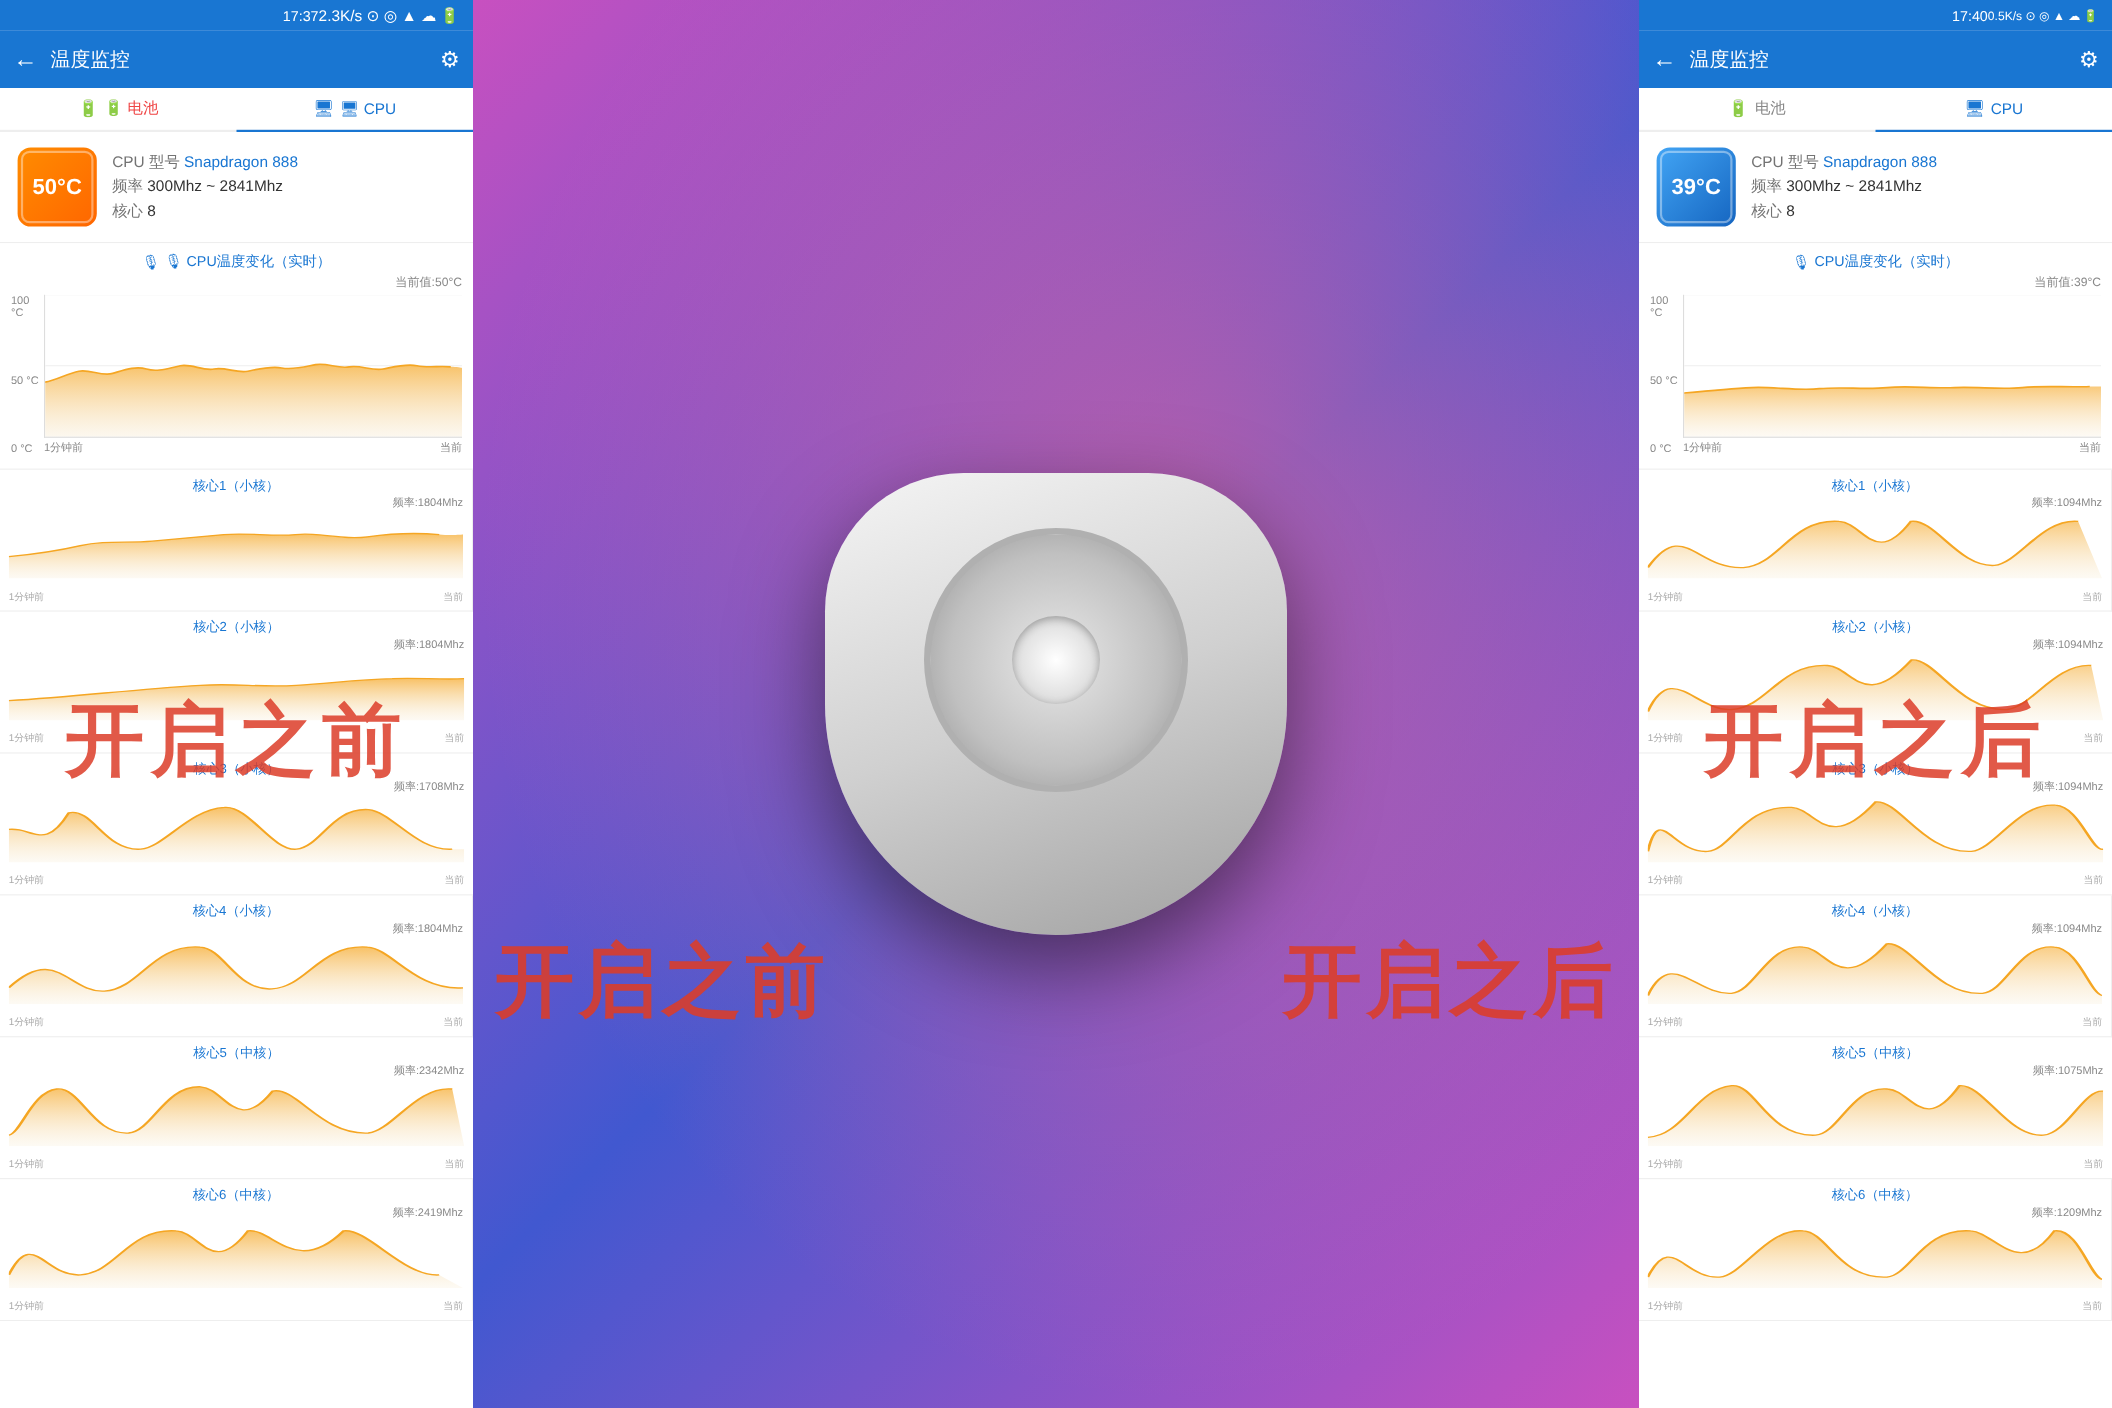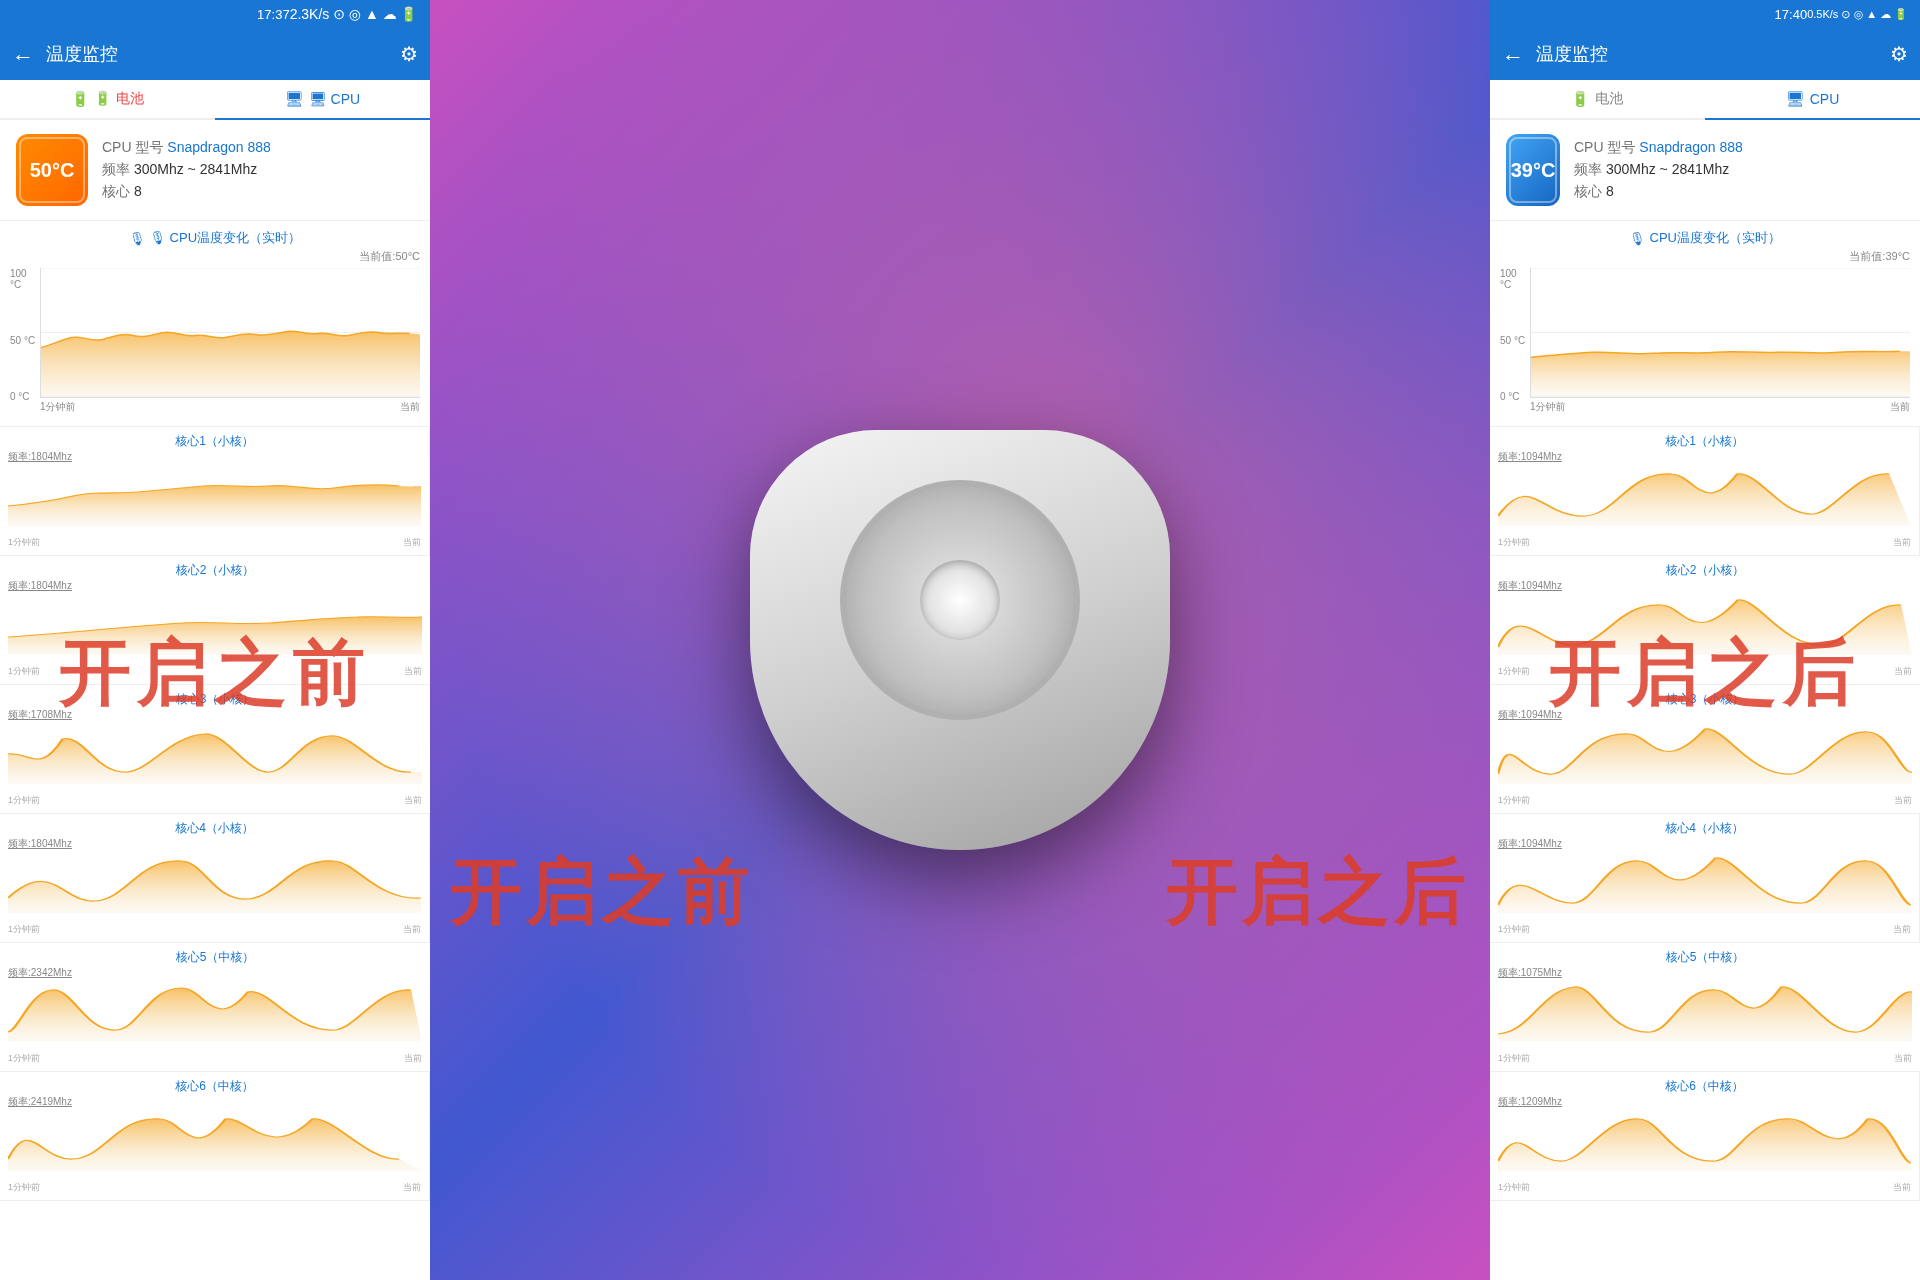--- a/index.html
+++ b/index.html
@@ -149,21 +149,21 @@
       margin-bottom: 4px;
     }
     .chart-container {
       position: relative;
       height: 150px;
     }
     .chart-y-labels {
       position: absolute;
       left: 0;
       top: 0;
-      bottom: 16px;
+      bottom: 4px;
       display: flex;
       flex-direction: column;
       justify-content: space-between;
       font-size: 10px;
       color: #888;
       width: 30px;
     }
     .chart-area {
       position: absolute;
       left: 30px;
@@ -208,25 +208,24 @@
     }
     .core-item:nth-child(even) {
       border-right: none;
     }
     .core-label {
       text-align: center;
       font-size: 12px;
       color: #1976D2;
     }
     .core-freq {
-      text-align: left;
+      text-align: right;
       font-size: 10px;
       color: #888;
       margin-bottom: 2px;
-      text-decoration: underline;
     }
     .mini-chart {
       height: 70px;
       position: relative;
       background: #fff;
     }
     .mini-chart-time {
       display: flex;
       justify-content: space-between;
       font-size: 9px;
@@ -252,21 +251,21 @@
       height: 1280px;
       background: #fff;
       display: flex;
       flex-direction: column;
       flex-shrink: 0;
       z-index: 2;
     }
 
     
     .cpu-icon-box-blue {
-      width: 54px;
+      width: 72px;
       height: 72px;
       background: linear-gradient(135deg, #42a5f5, #1565c0);
       border-radius: 12px;
       display: flex;
       align-items: center;
       justify-content: center;
       color: #fff;
       font-size: 22px;
       font-weight: bold;
       flex-shrink: 0;

